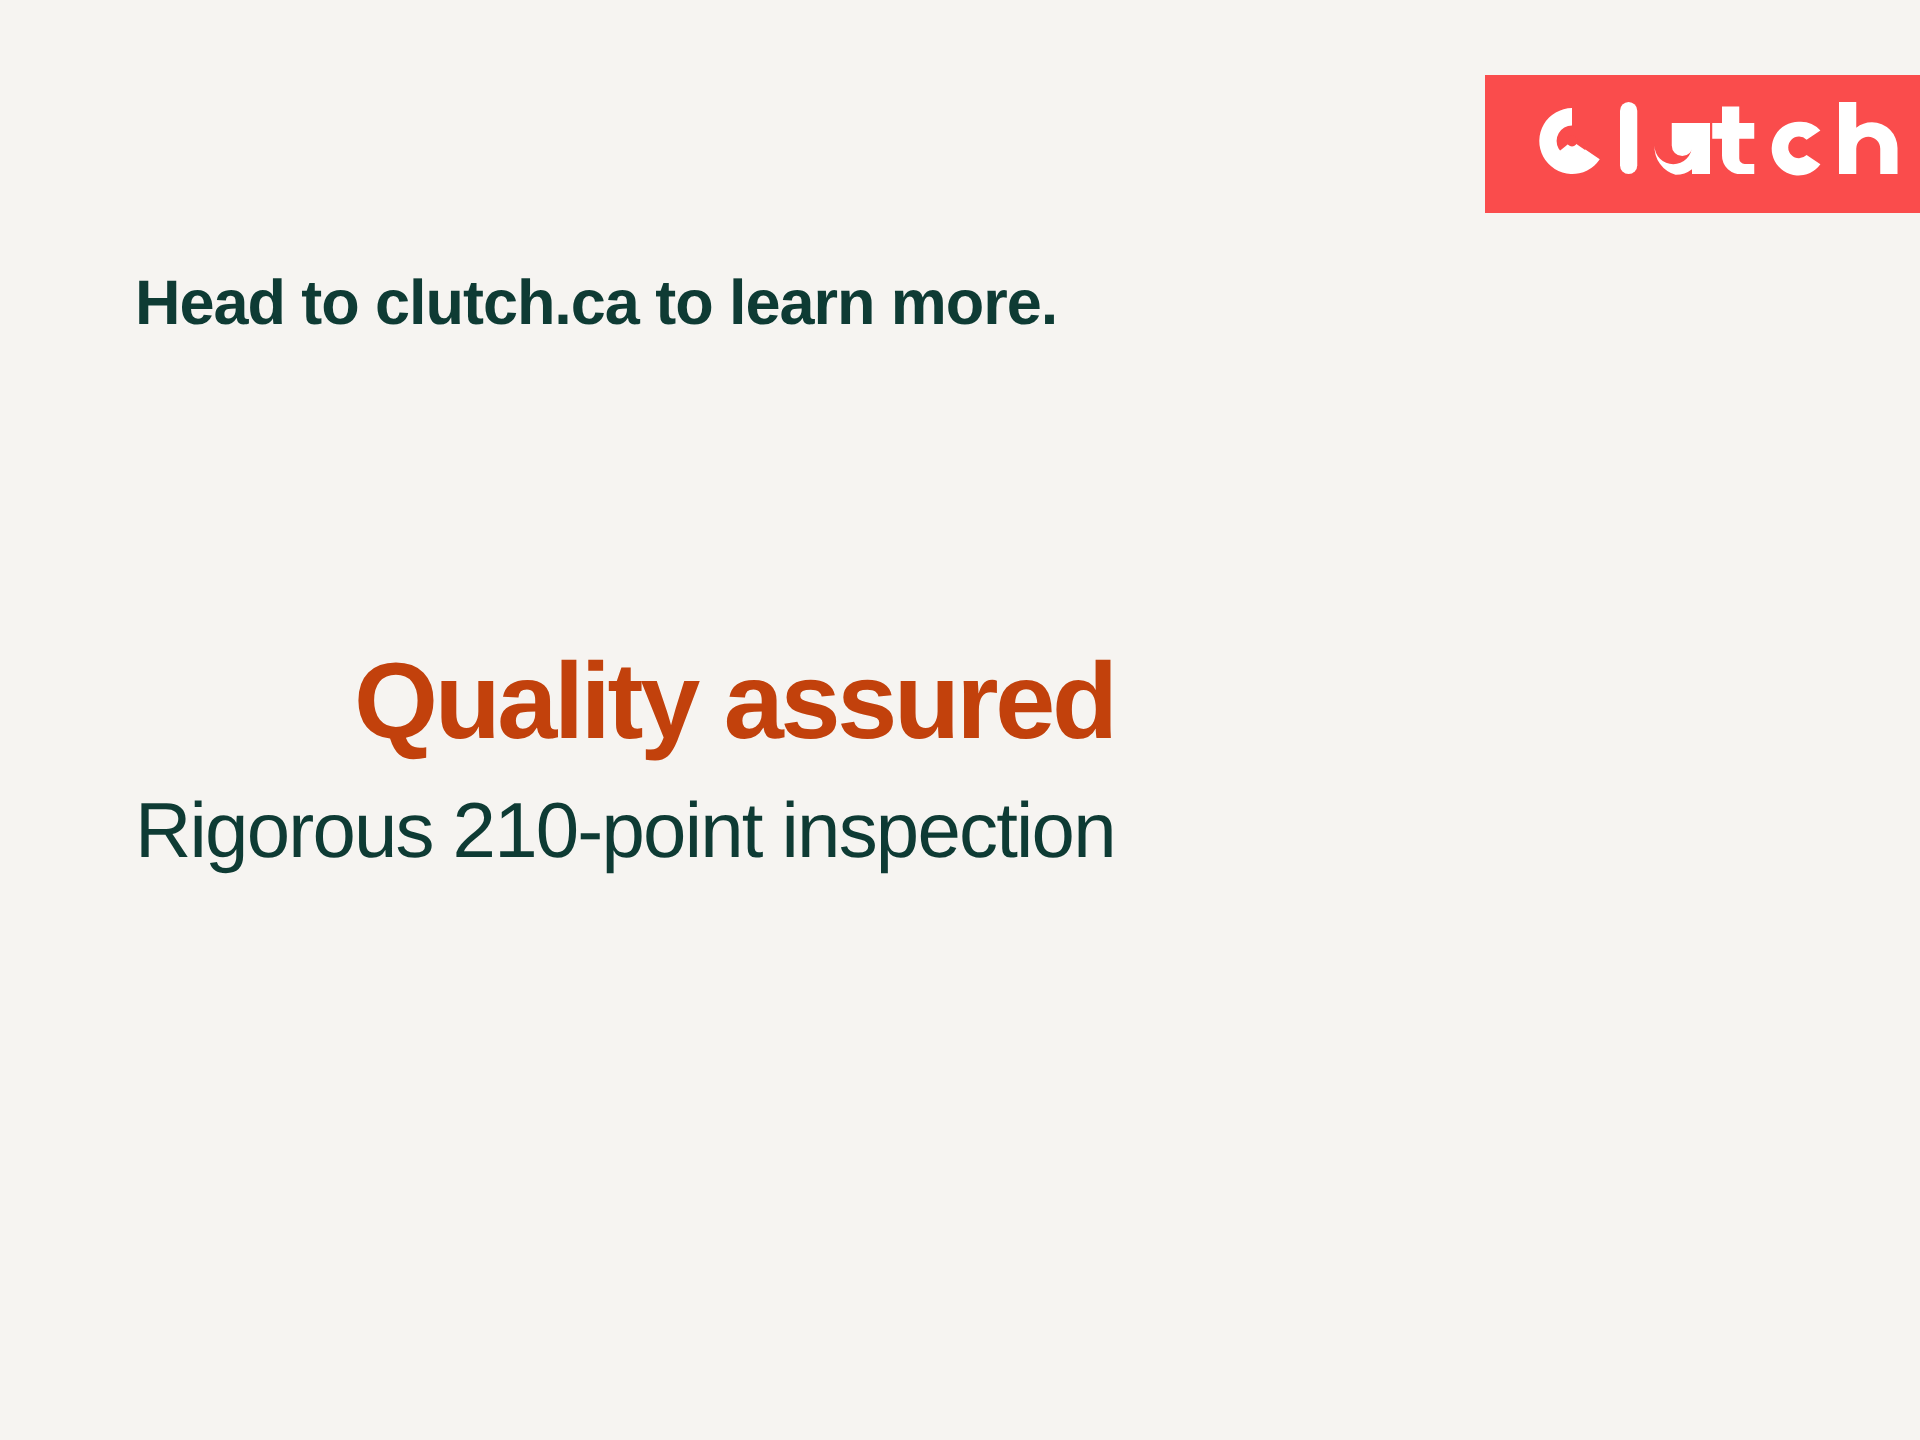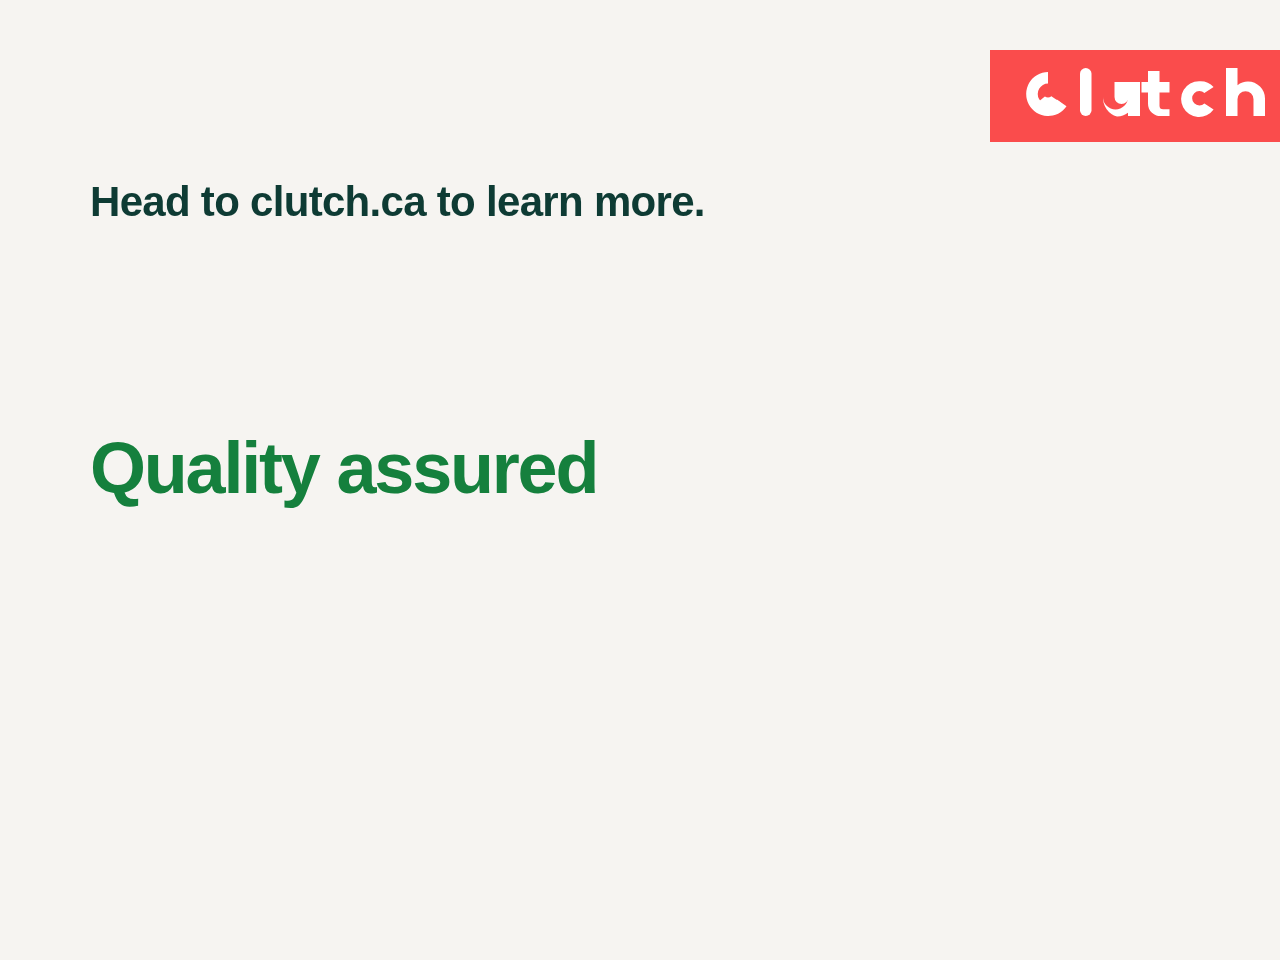--- a/index.html
+++ b/index.html
@@ -73,21 +73,21 @@
     top: 432px;
     left: 0;
   }
 
   #headline {
     margin: 0;
     font-size: 72px;
     line-height: 1.0;
     font-weight: 700;
     letter-spacing: -2.2px;
-    color: #15803d;
+    color: #c2410c;
     white-space: nowrap;
   }
 
   #subheadline {
     margin: 0;
     padding-top: 18px;
     font-size: 52px;
     line-height: 1.24;
     font-weight: 400;
     letter-spacing: -1.2px;
@@ -146,19 +146,20 @@
 
   <div id="text-column">
 
     <p id="lead-line">Head to clutch.ca to learn more.</p>
 
     <div id="headline-block">
 
       <h1 id="headline">Quality assured</h1>
 
       <p id="subheadline">
+        <span class="sub-line">Rigorous 210-point inspection</span>
       </p>
 
     </div>
 
   </div>
 
 </div>
 
 </body></html>

